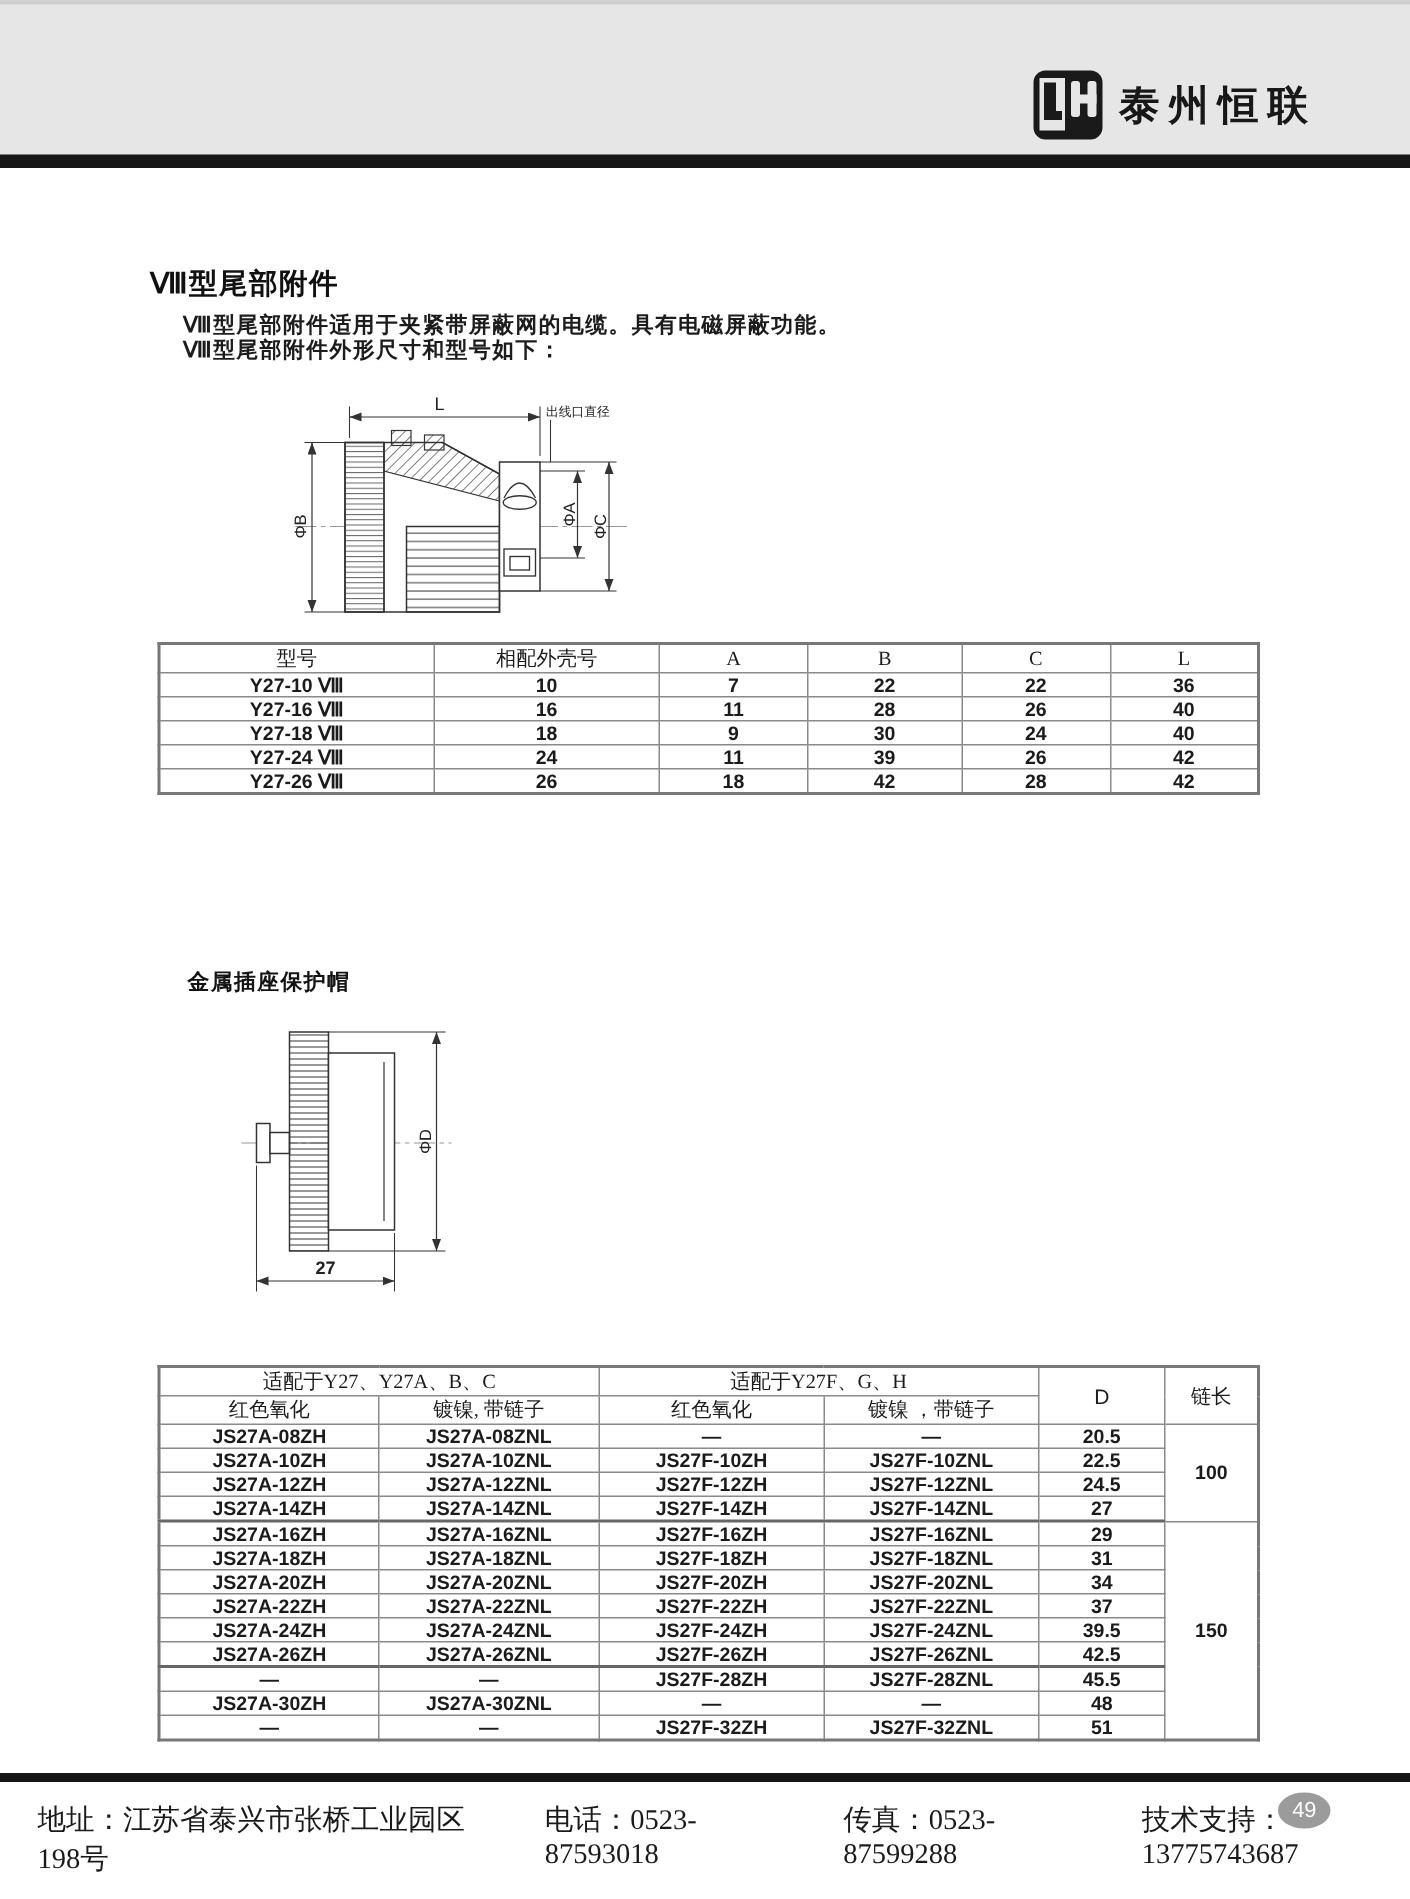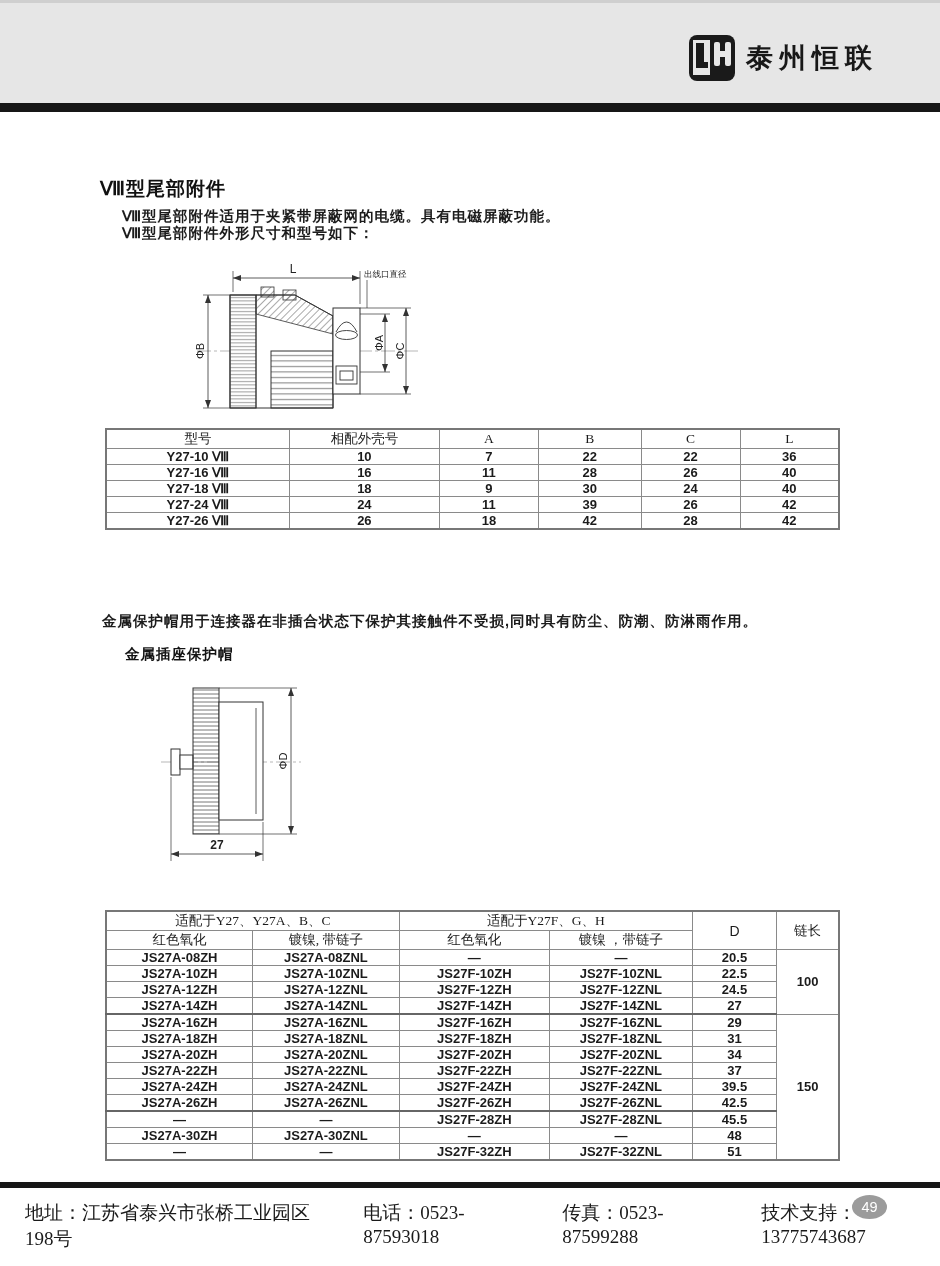--- a/index.html
+++ b/index.html
@@ -9,21 +9,21 @@
     font-family:"Liberation Sans", sans-serif; color:#141414;
   }
   
   .header-band { position:absolute; left:0; top:0; width:940px; height:103px; background:#e6e6e6; border-top:3px solid #cfcfcf; }
   .black-bar   { position:absolute; left:0; top:103px; width:940px; height:9px; background:#161616; }
   .slogan {
     position:absolute; left:93px; top:66px;
     font-family:"Liberation Serif", serif; font-weight:bold;
     font-size:22px; letter-spacing:2px; color:#141414;
   }
-  .logo { position:absolute; left:688px; top:34px; display:flex; align-items:center; }
+  .logo { position:absolute; left:688px; top:46px; display:flex; align-items:center; }
   .logo-name {
     margin-left:10px; font-weight:bold; font-size:27px; letter-spacing:6px; color:#181818;
     font-family:"Liberation Sans", sans-serif;
   }
   
   .sec-title { position:absolute; left:100px; font-size:19px; font-weight:bold; color:#111; letter-spacing:1px; }
   .sec1-title { top:176px; }
   .sec2-title { top:583px; }
   .body-text { position:absolute; font-size:14.5px; font-weight:600; color:#1c1c1c; letter-spacing:1px; }
   .s1-d1 { left:122px; top:207px; }
@@ -202,21 +202,20 @@
             <td>26</td>
             <td>18</td>
             <td>42</td>
             <td>28</td>
             <td>42</td>
           </tr>
         </tbody>
     </table>
   </div>
 
-  <div class="body-text s2-d">金属保护帽用于连接器在非插合状态下保护其接触件不受损,同时具有防尘、防潮、防淋雨作用。</div>
   <div class="fig-caption">金属插座保护帽</div>
 
   <div class="fig2">
     <svg width="250" height="190" viewBox="0 0 250 190">
       <defs>
         <marker id="arr2" markerWidth="10" markerHeight="8" refX="8" refY="3" orient="auto-start-reverse" markerUnits="userSpaceOnUse">
           <path d="M0,0 L8,3 L0,6 Z" fill="#333"></path>
         </marker>
         <pattern id="knurl2" width="6" height="4" patternUnits="userSpaceOnUse">
           <line x1="0" y1="2" x2="6" y2="2" stroke="#555" stroke-width="0.8"></line>

